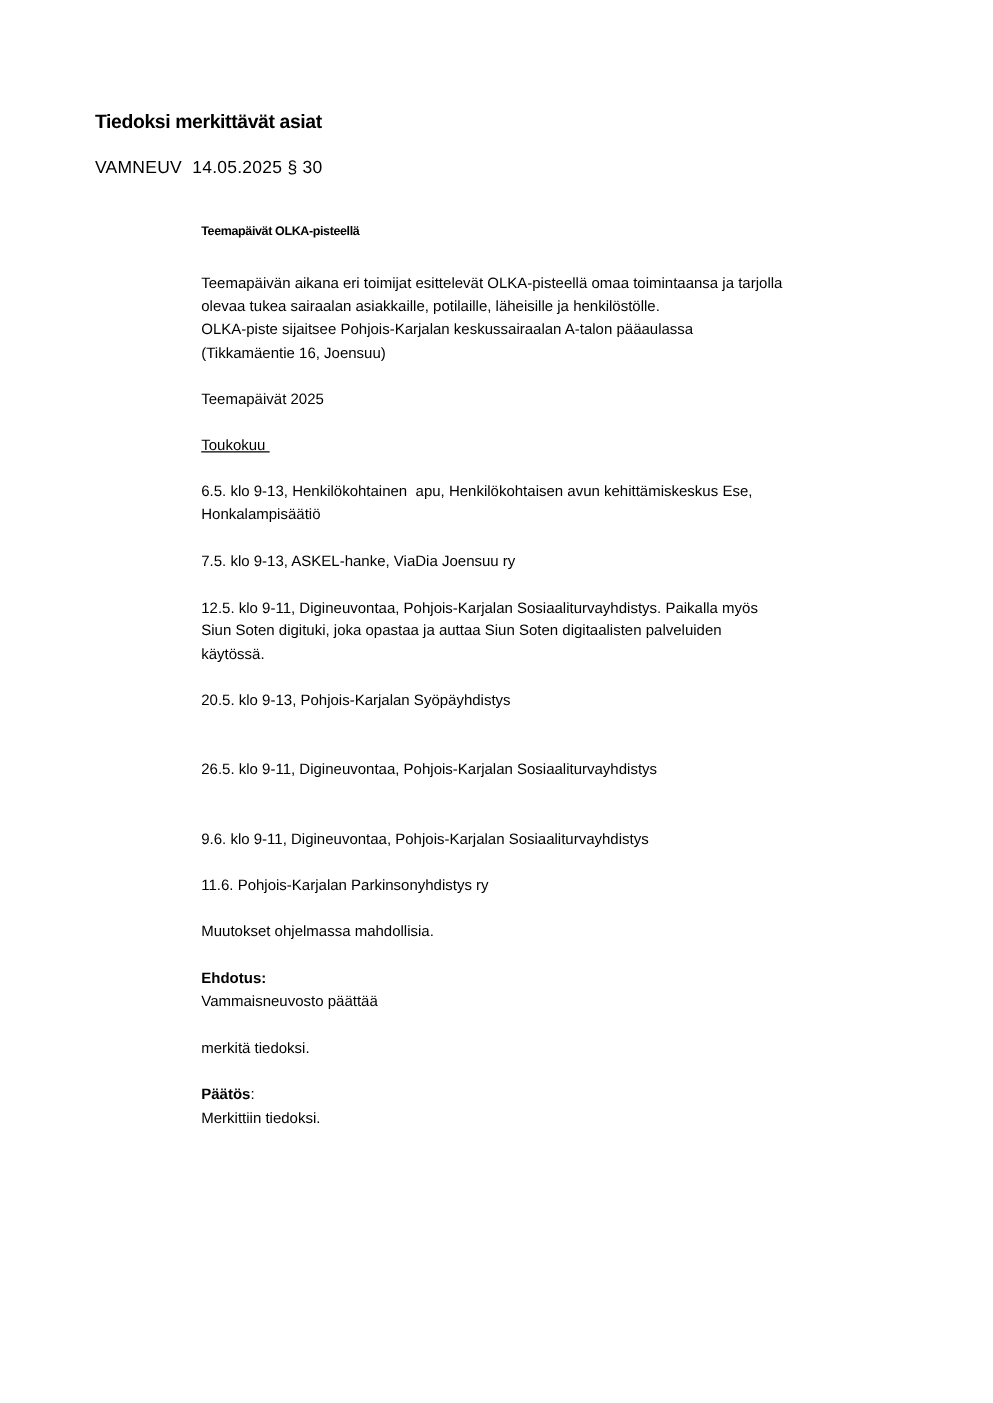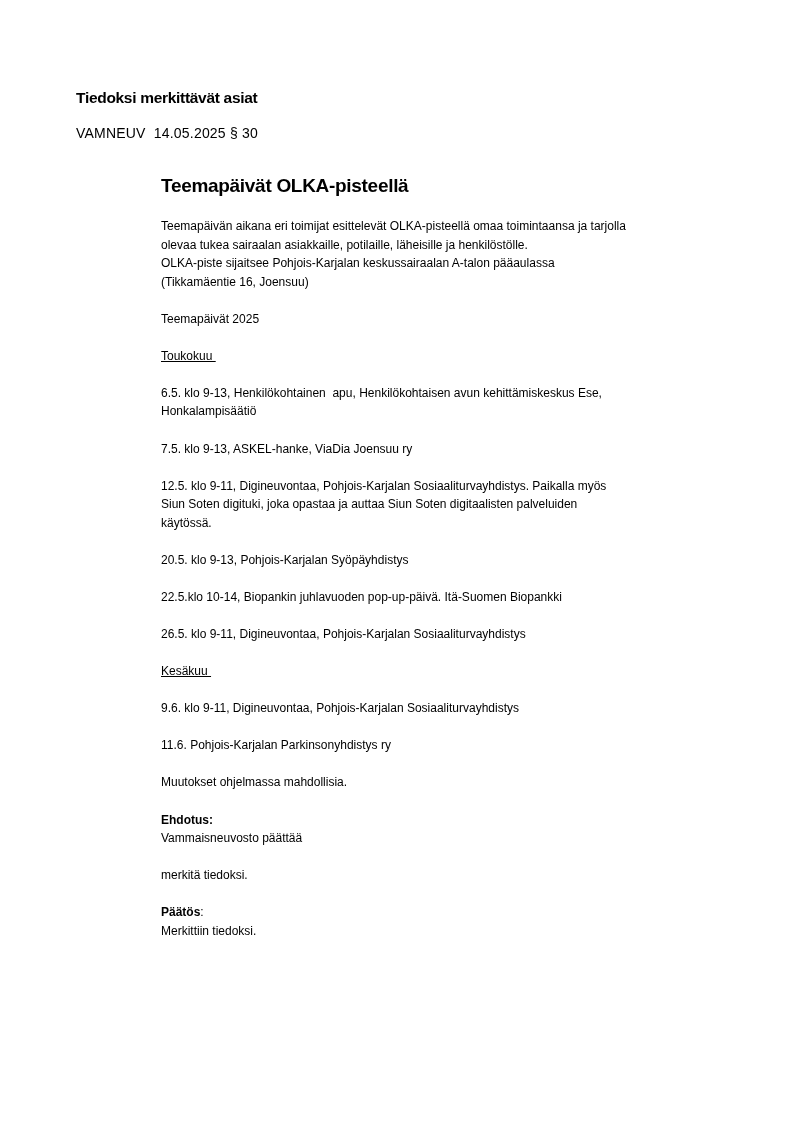--- a/index.html
+++ b/index.html
@@ -27,21 +27,21 @@
   }
   .reference {
     position: absolute; left: 76px; top: 124px;
     font-size: 14px;
     line-height: 18.6px;
     letter-spacing: 0.2px;
     white-space: pre;
   }
   .section-title {
     position: absolute; left: 161px; top: 177px;
-    font-size: 19px; font-weight: bold;
+    font-size: 10px; font-weight: bold;
     letter-spacing: -0.3px;
     line-height: 18.6px;
     white-space: pre;
   }
   .content {
     position: absolute; left: 161px; top: 217px;
     width: 600px;
     font-size: 12px;
   }
   .line {
@@ -76,25 +76,23 @@
       <div class="line"><span>Honkalampisäätiö</span></div>
       <div class="line"></div>
       <div class="line"><span>7.5. klo 9-13, ASKEL-hanke, ViaDia Joensuu ry</span></div>
       <div class="line"></div>
       <div class="line"><span>12.5. klo 9-11, Digineuvontaa, Pohjois-Karjalan Sosiaaliturvayhdistys. Paikalla myös</span></div>
       <div class="line"><span>Siun Soten digituki, joka opastaa ja auttaa Siun Soten digitaalisten palveluiden</span></div>
       <div class="line"><span>käytössä.</span></div>
       <div class="line"></div>
       <div class="line"><span>20.5. klo 9-13, Pohjois-Karjalan Syöpäyhdistys</span></div>
       <div class="line"></div>
-      <div class="line"><span>22.5.klo 10-14, Biopankin juhlavuoden pop-up-päivä. Itä-Suomen Biopankki</span></div>
       <div class="line"></div>
       <div class="line"><span>26.5. klo 9-11, Digineuvontaa, Pohjois-Karjalan Sosiaaliturvayhdistys</span></div>
       <div class="line"></div>
-      <div class="line"><span class="u">Kesäkuu </span></div>
       <div class="line"></div>
       <div class="line"><span>9.6. klo 9-11, Digineuvontaa, Pohjois-Karjalan Sosiaaliturvayhdistys</span></div>
       <div class="line"></div>
       <div class="line"><span>11.6. Pohjois-Karjalan Parkinsonyhdistys ry</span></div>
       <div class="line"></div>
       <div class="line"><span>Muutokset ohjelmassa mahdollisia.</span></div>
       <div class="line"></div>
       <div class="line"><span class="b">Ehdotus:</span></div>
       <div class="line"><span>Vammaisneuvosto päättää</span></div>
       <div class="line"></div>

